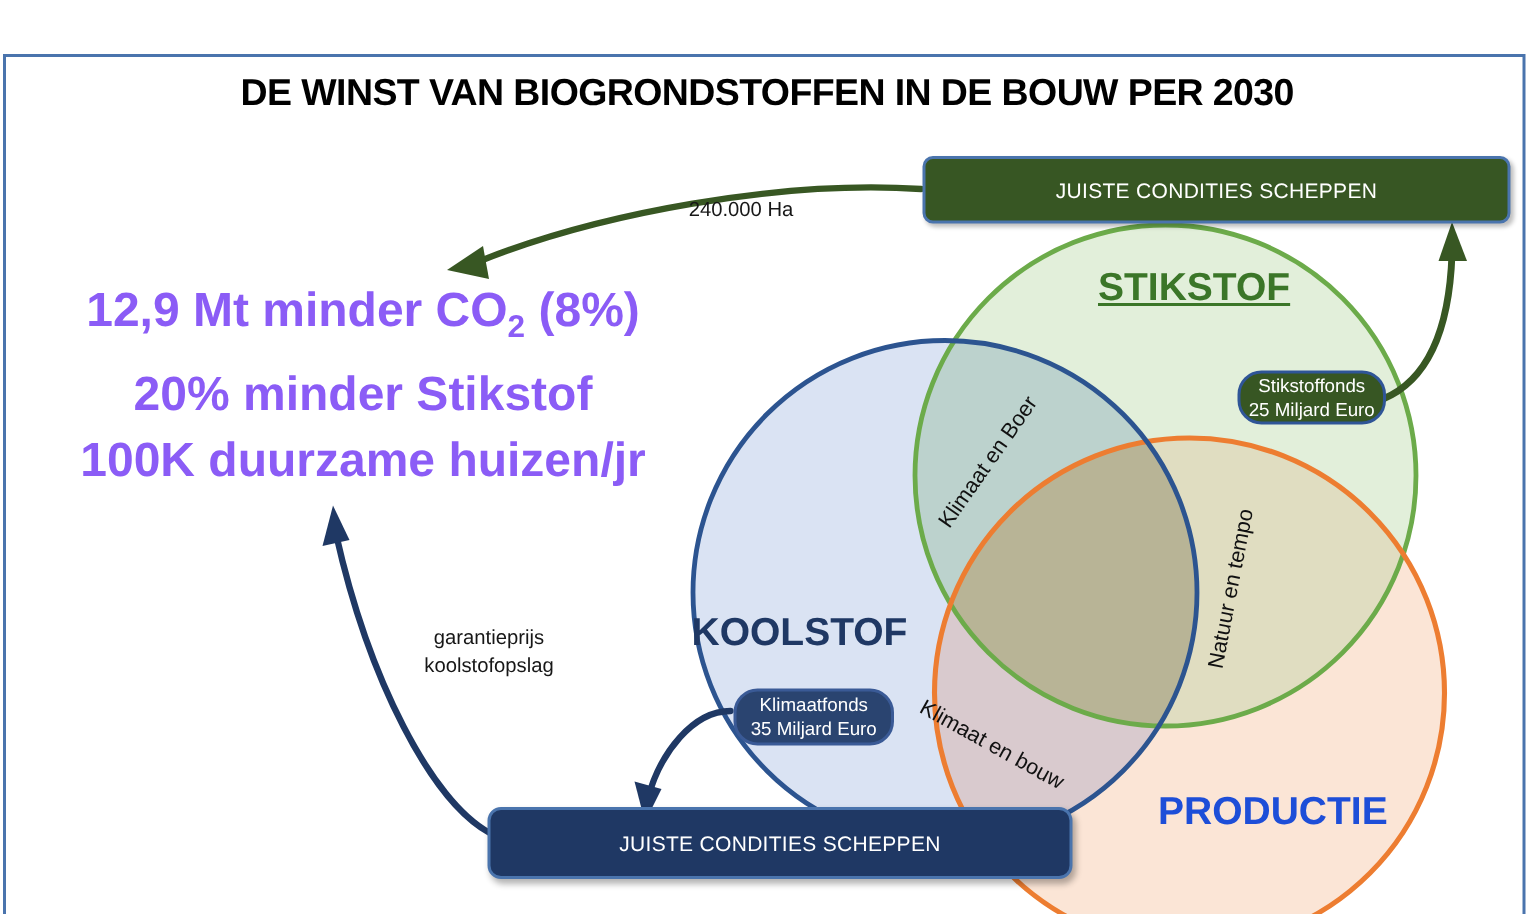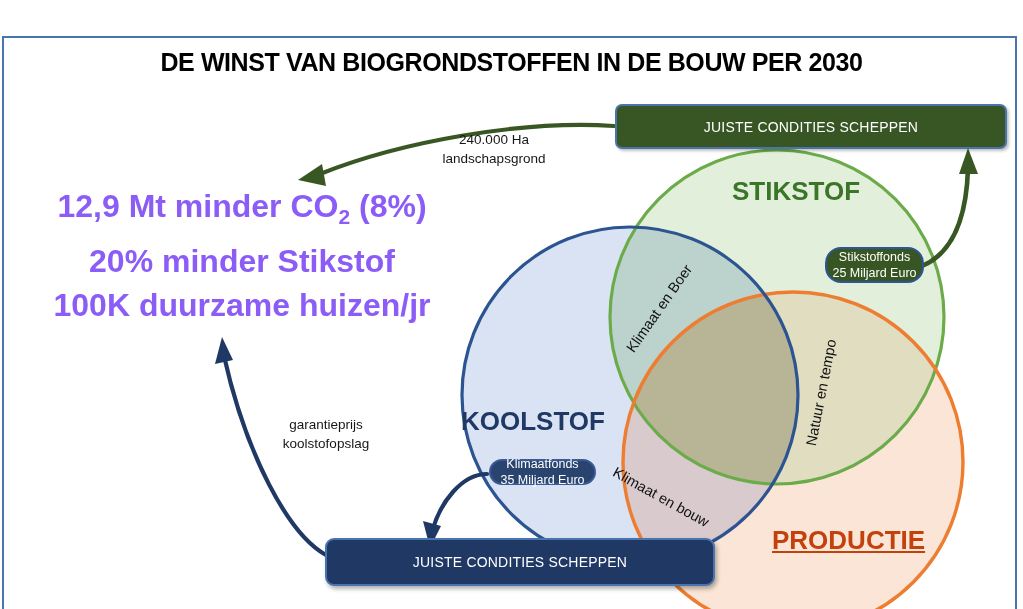--- a/index.html
+++ b/index.html
@@ -51,23 +51,23 @@
   #venn{position:absolute;left:0;top:0;width:1023px;height:609px;}
 
   
   .circ-label{
     position:absolute;
     font-family:"Liberation Sans",sans-serif;
     font-weight:bold;
     font-size:26px;
     white-space:nowrap;
   }
-  #lbl-stikstof{left:732px;top:142px;color:#3b7628;}
+  #lbl-stikstof{left:732px;top:142px;color:#3b7628;text-decoration:underline;}
   #lbl-koolstof{left:461px;top:372px;color:#1f3864;}
-  #lbl-productie{left:772px;top:491px;color:#c2410c;text-decoration:underline;}
+  #lbl-productie{left:772px;top:491px;color:#1d4ed8;}
 
   
   .cond-box{
     position:absolute;
     box-sizing:border-box;
     display:flex;align-items:center;justify-content:center;
     color:#ffffff;
     font-family:"Liberation Sans",sans-serif;
     font-size:14px;
     letter-spacing:0.2px;
@@ -96,21 +96,21 @@
     font-size:12.5px;
     line-height:16px;
     white-space:nowrap;
     border-radius:16px;
   }
   #box-stikstoffonds{
     left:825px;top:213px;width:99px;height:36px;
     background:#375623;border:2px solid #2f5597;
   }
   #box-klimaatfonds{
-    left:489px;top:425px;width:107px;height:26px;
+    left:489px;top:425px;width:107px;height:38px;
     background:#2a4470;border:2px solid #3a5a96;
   }
 
   
   .annot{
     position:absolute;
     text-align:center;
     font-family:"Liberation Sans",sans-serif;
     font-size:13.5px;
     line-height:19px;
@@ -219,21 +219,20 @@
     <span>Stikstoffonds</span>
     <span>25 Miljard Euro</span>
   </div>
   <div class="fund-box" id="box-klimaatfonds">
     <span>Klimaatfonds</span>
     <span>35 Miljard Euro</span>
   </div>
 
   <div class="annot" id="annot-ha">
     <div>240.000 Ha</div>
-    <div>landschapsgrond</div>
   </div>
   <div class="annot" id="annot-gar">
     <div>garantieprijs</div>
     <div>koolstofopslag</div>
   </div>
 
   <div id="frame"></div>
 </div>
 
 </body></html>

